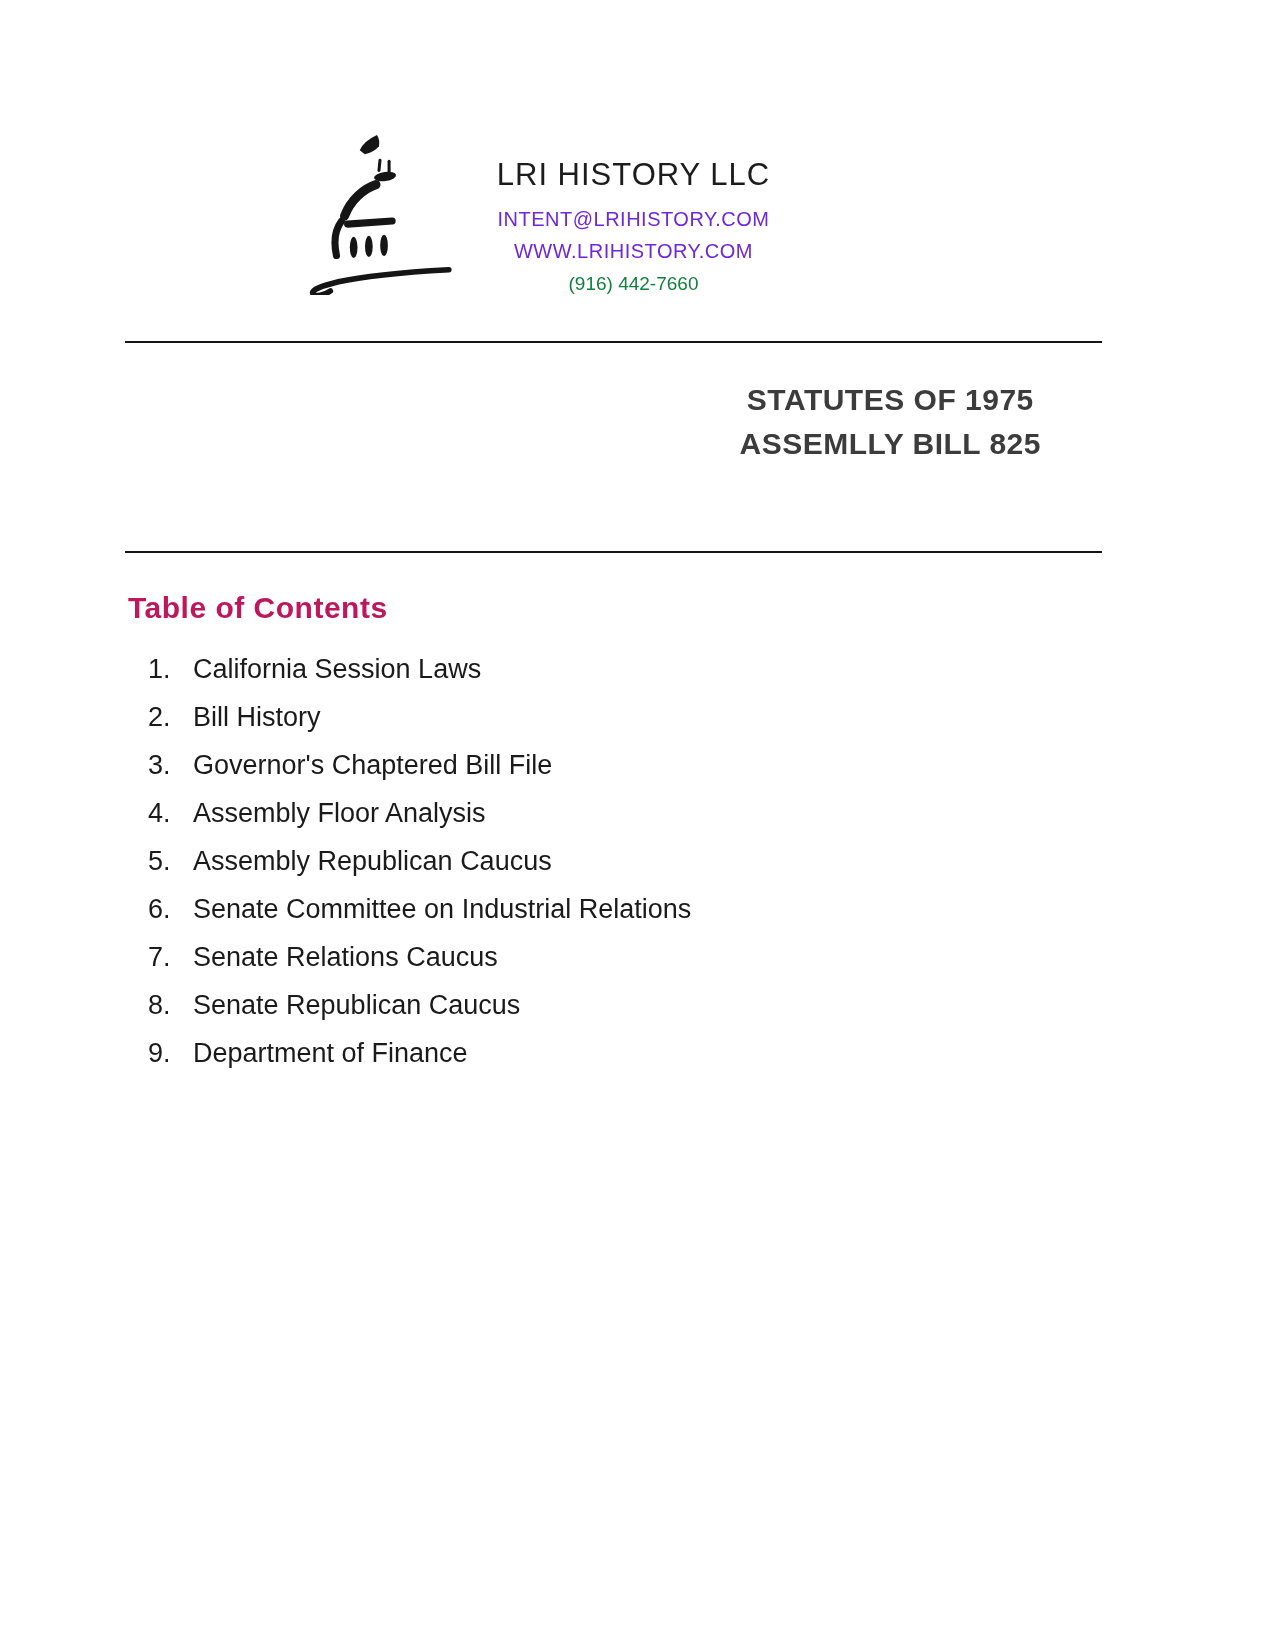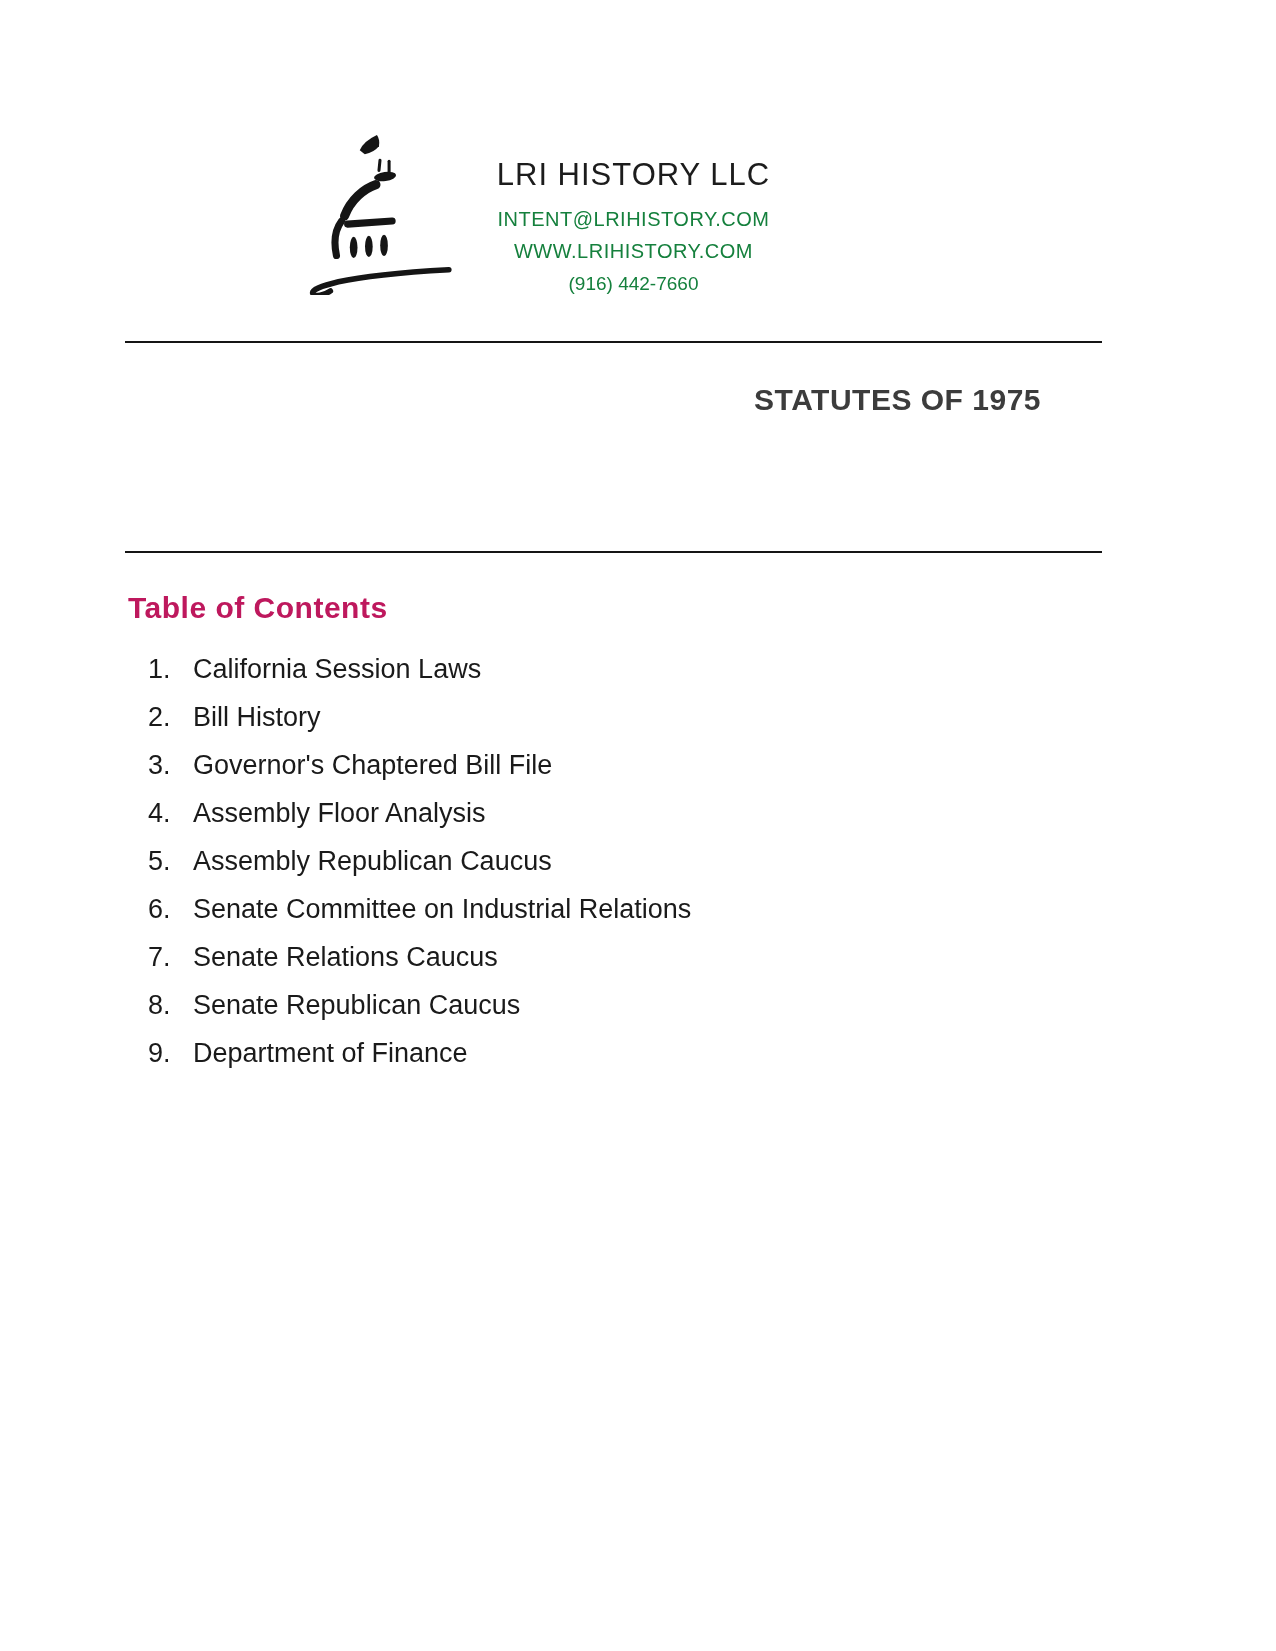--- a/index.html
+++ b/index.html
@@ -38,21 +38,21 @@
     font-size: 31px;
     line-height: 38px;
     letter-spacing: 1px;
     color: #1c1c1c;
   }
   .contact-line {
     font-size: 20px;
     line-height: 26px;
     letter-spacing: 0.5px;
     margin-top: 12px;
-    color: #15803d;
+    color: #6d28d9;
     text-align: center;
   }
   .contact-line.www { margin-top: 6px; }
   .phone-line {
     font-size: 19px;
     line-height: 25px;
     margin-top: 7px;
     color: #15803d;
   }
 
@@ -145,20 +145,21 @@
     <div class="company-name">LRI HISTORY LLC</div>
     <div class="contact-line">INTENT@LRIHISTORY.COM</div>
     <div class="contact-line www">WWW.LRIHISTORY.COM</div>
     <div class="phone-line">(916) 442-7660</div>
   </div>
 
   <div class="rule rule-1"></div>
 
   <div class="title-block">
     <div>STATUTES OF 1975</div>
+    <div>ASSEMLLY BILL 825</div>
   </div>
 
   <div class="rule rule-2"></div>
 
   <div class="toc-heading">Table of Contents</div>
 
   <ol class="toc-list">
     <li class="toc-item">
       <span class="toc-num">1.</span>
       <span class="toc-label">California Session Laws</span>

